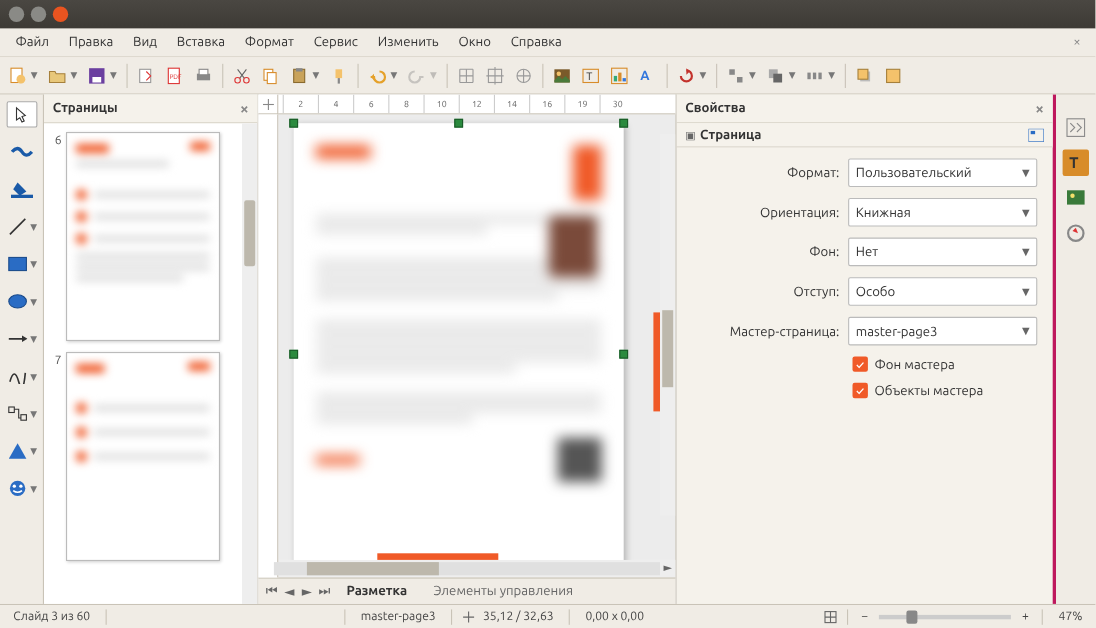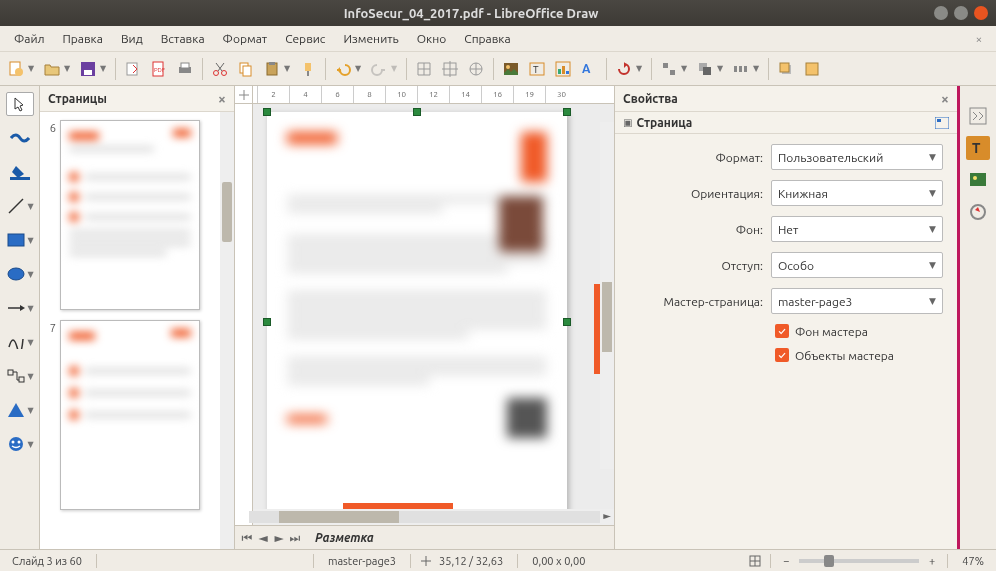--- a/index.html
+++ b/index.html
@@ -60,21 +60,21 @@
   .hscroll { height:16px; background:#eee; display:flex; align-items:center; }
   .hscroll-btn { width:14px; height:14px; text-align:center; cursor:pointer; color:#666; font-size:10px;}
   .hscroll-track { flex:1; background:#e0e0e0; height:12px; position:relative; }
   .hscroll-thumb { position:absolute; left:30px; width:120px; height:12px; background:#bdb8ac; }
   .vscroll-track { position:absolute; right:0; top:18px; width:14px; bottom:40px; background:#eee;}
   .vscroll-thumb { position:absolute; top:160px; width:10px; left:2px; height:70px; background:#bdb8ac;}
   .orange-marker { position:absolute; background:#f05a28; }
   
   .canvas-tabs { height:24px; background:#f0ece5; display:flex; align-items:center; padding-left:4px; border-top:1px solid #c9c3b7;}
   .ctab-nav { width:16px; text-align:center; cursor:pointer; color:#666; }
-  .ctab { padding:3px 12px; font-weight:bold; cursor:pointer;font-style:italic; }
+  .ctab { padding:3px 12px; font-weight:bold; cursor:pointer; }
   .ctab.inactive { font-weight:normal; color:#666; }
   
   
   .sidebar { width:345px; background:#f5f2eb; border-right:3px solid #be185d; display:flex; flex-direction:column; }
   .sidebar .panel-header { background:#f5f2eb; }
   .section-header { display:flex; align-items:center; padding:4px 8px; font-weight:bold; border-bottom:1px solid #dcd7cd; background:#f5f2eb;}
   .section-header .expand { color:#666; margin-right:4px; font-size:10px;}
   .section-header .more-icon { margin-left:auto; cursor:pointer; }
   .prop-rows { padding:10px 14px 10px 8px; display:flex; flex-direction:column; gap:10px; }
   .prop-row { display:flex; align-items:center; gap:8px; }
@@ -94,21 +94,20 @@
   .status-seg { padding:0 6px; white-space:nowrap; }
   .zoom-slider { width:120px; height:4px; background:#ccc; position:relative; margin:0 6px;}
   .zoom-slider-thumb { position:absolute; left:25px; top:-4px; width:10px; height:12px; background:#888; border-radius:2px;}
   
   svg { display:block; }
 </style>
 </head>
 <body>
 
 <div class="titlebar">
-  <div class="title">InfoSecur_04_2017.pdf - LibreOffice Draw</div>
   <div class="win-controls">
     <span class="win-btn win-min"></span>
     <span class="win-btn win-max"></span>
     <span class="win-btn win-close"></span>
   </div>
 </div>
 
 <div class="menubar">
   <div class="menu-item">Файл</div>
   <div class="menu-item">Правка</div>
@@ -513,20 +512,21 @@
           <div class="hscroll-thumb"></div>
         </div>
       <div class="hscroll-btn">►</div>
     </div>
     <div class="canvas-tabs">
       <div class="ctab-nav">⏮</div>
       <div class="ctab-nav">◄</div>
       <div class="ctab-nav">►</div>
       <div class="ctab-nav">⏭</div>
       <div class="ctab">Разметка</div>
+      <div class="ctab inactive">Элементы управления</div>
     </div>
   </div>
 
   <div class="sidebar">
     <div class="panel-header">
       <span>Свойства</span>
       <span class="close">×</span>
     </div>
     <div class="section-header">
       <span class="expand">▣</span>

